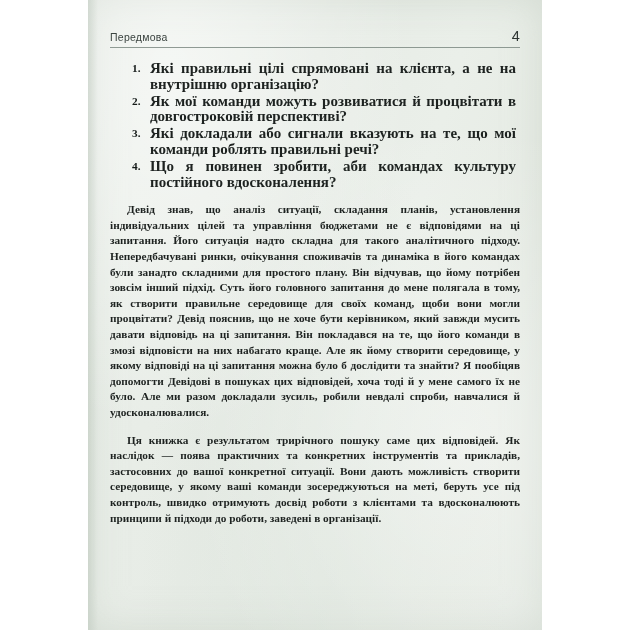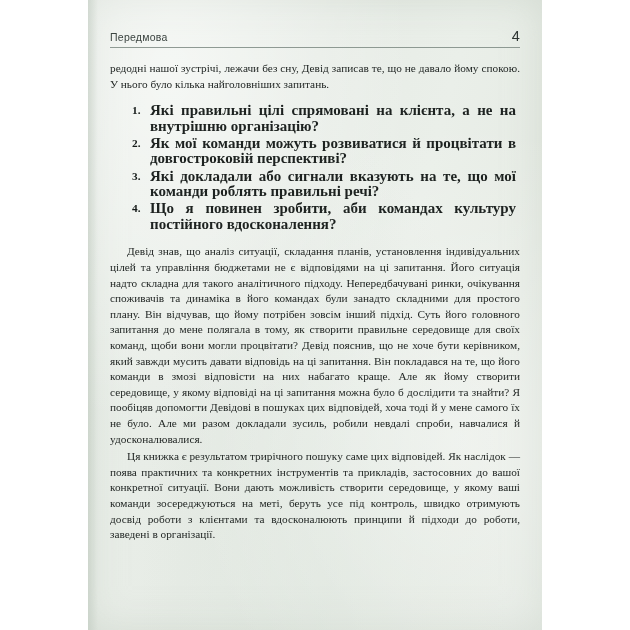--- a/index.html
+++ b/index.html
@@ -96,23 +96,24 @@
     text-justify: inter-word;
     hyphens: manual;
   }
 
   p.para {
     margin: 0;
     text-indent: 0;
   }
   p.para.indent {
     text-indent: 17px;
+    font-weight: bold;
   }
   p.para + p.para {
-    margin-top: 2px;
+    margin-top: 12px;
   }
 
   
   ol.qlist {
     list-style: none;
     margin: 11px 0 12px 0;
     padding: 0 4px 0 22px;
     counter-reset: qitem;
   }
   ol.qlist > li {
@@ -148,21 +149,20 @@
     <div id="content">
 
       <div class="running-head">
         <div class="rh-title">Передмова</div>
         <div class="rh-folio">4</div>
       </div>
       <div class="head-rule"></div>
 
       <div class="body-block">
 
-        <p class="para">редодні нашої зустрічі, лежачи без сну, Девід записав те, що не давало йому спокою. У нього було кілька найголовніших запитань.</p>
 
         <ol class="qlist">
           <li>
             <span class="txt">Які правильні цілі спрямовані на клієнта, а не на внутрішню організацію?</span>
           </li>
           <li>
             <span class="txt">Як мої команди можуть розвиватися й процвітати в довгостроковій перспективі?</span>
           </li>
           <li>
             <span class="txt">Які докладали або сигнали вказують на те, що мої команди роблять правильні речі?</span>

